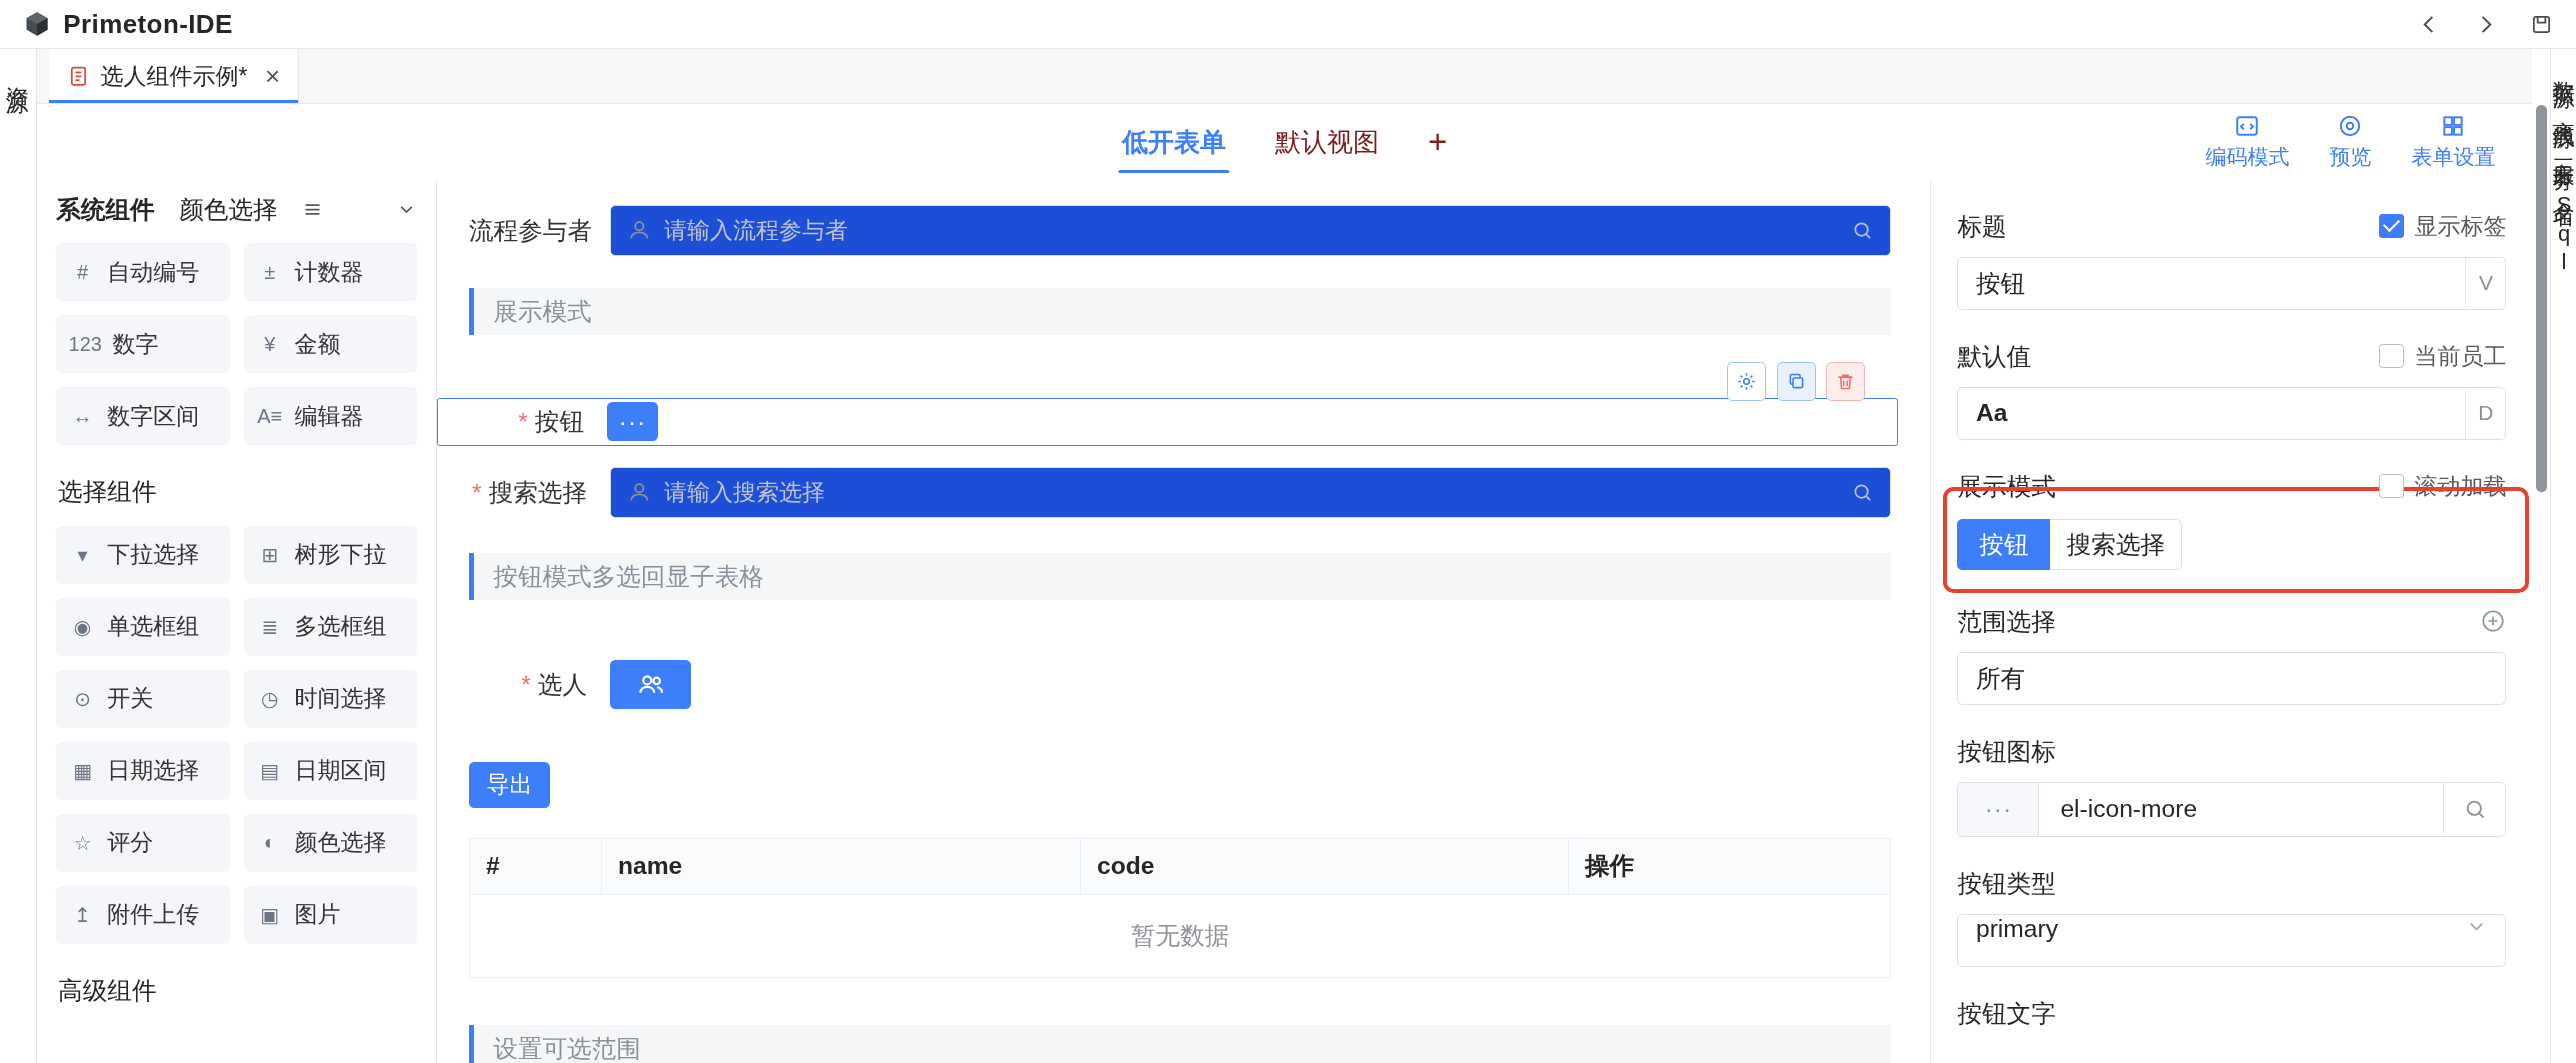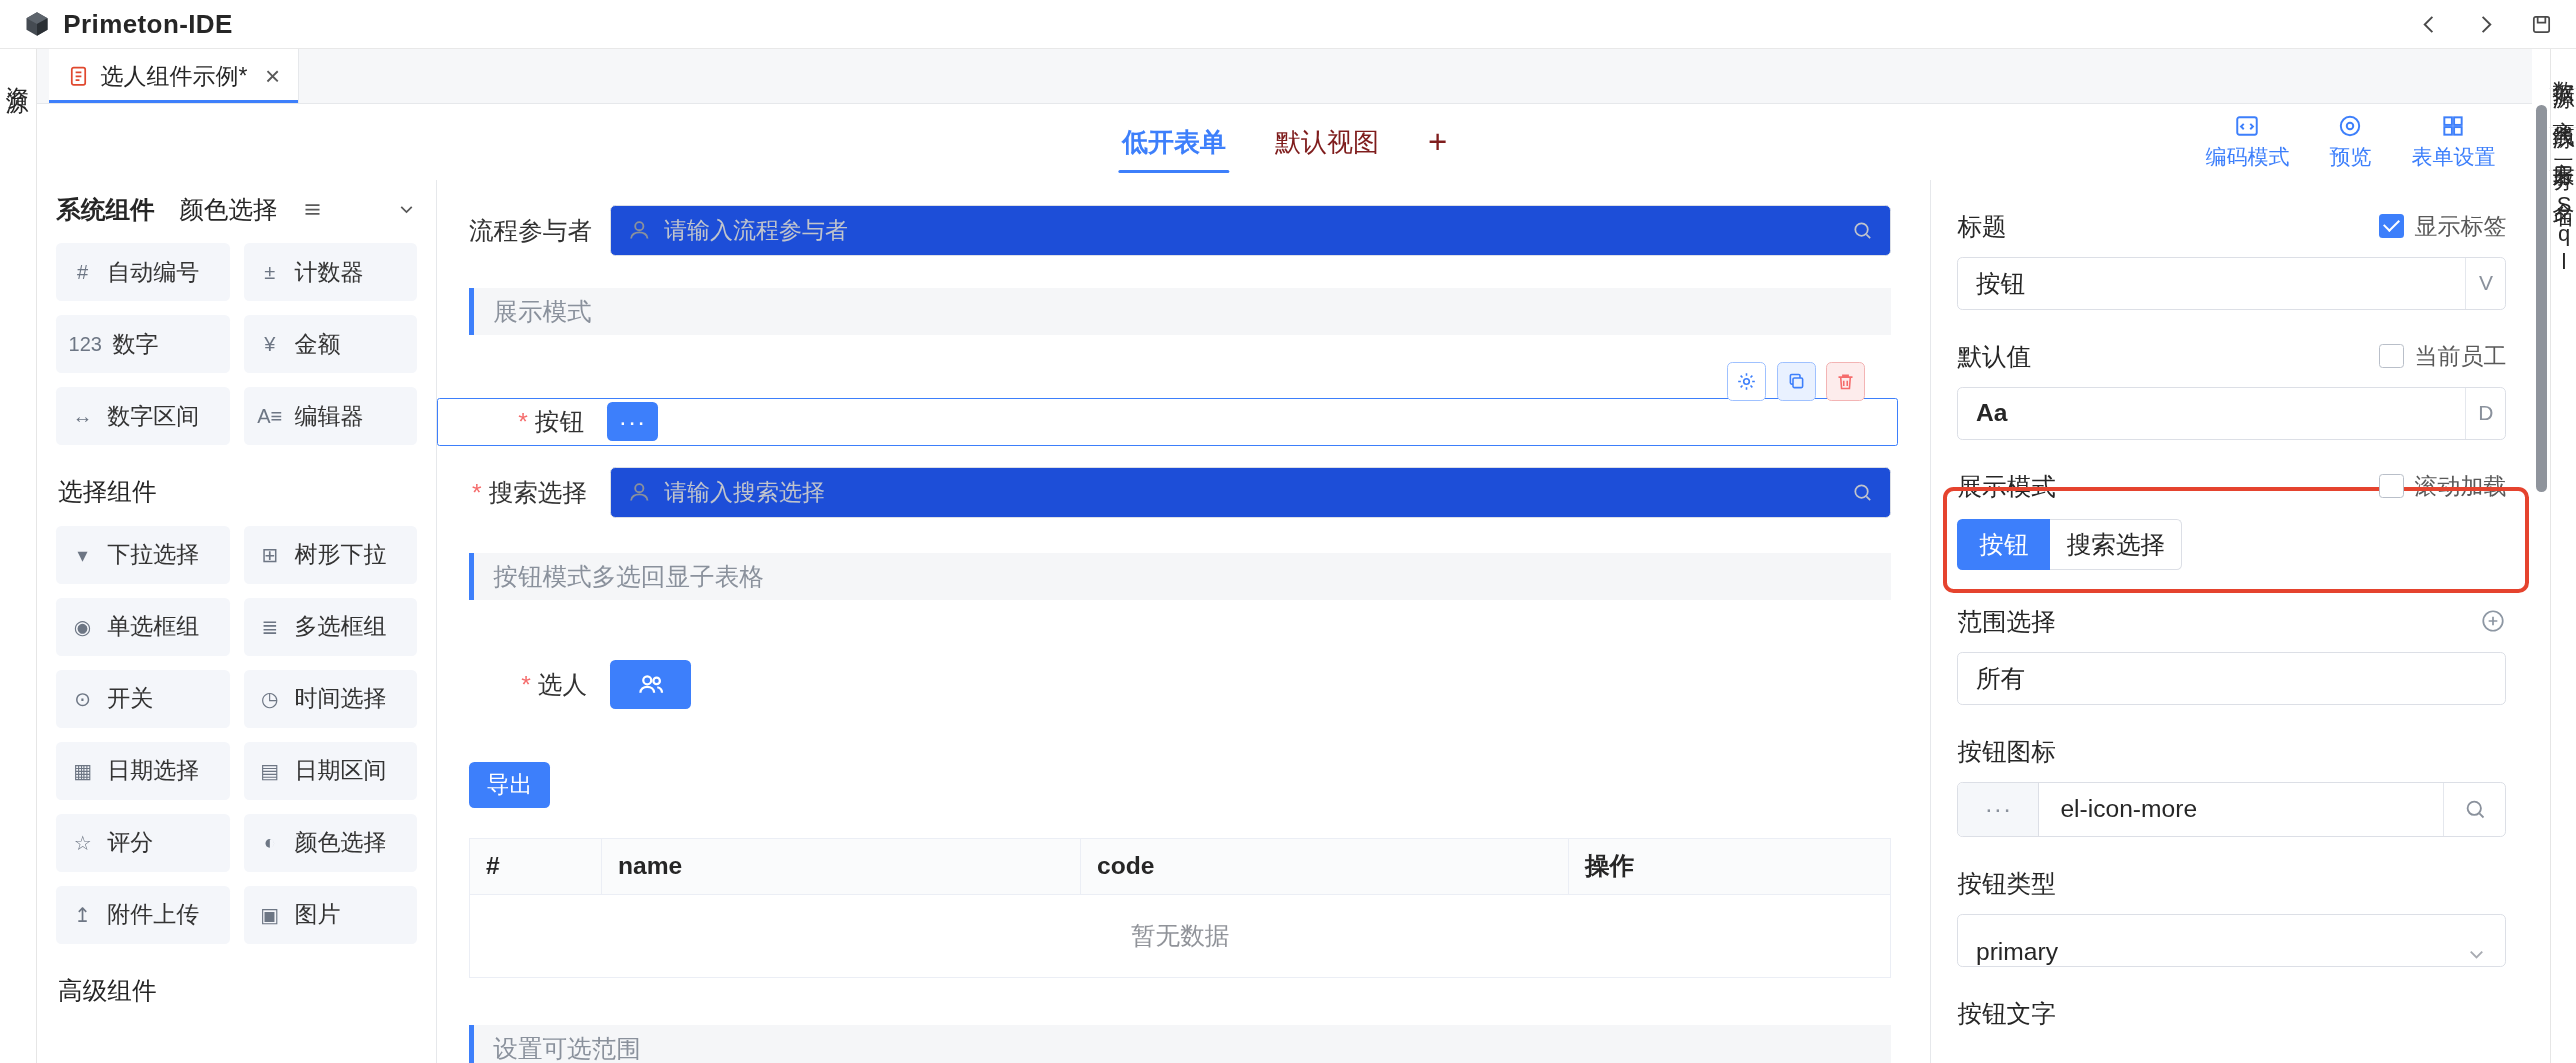--- a/index.html
+++ b/index.html
@@ -121,21 +121,21 @@
   .seg-btn.active{background:#3d7ffb;color:#fff;border-radius:5.3px 0 0 5.3px;width:93px;}
   .seg-btn.normal{background:#fff;border:0.9px solid #dcdfe6;border-left:none;border-radius:0 5.3px 5.3px 0;color:#262626;width:132px;}
   .range-row{margin-top:35px;}
   .range-icon{color:#8d97a3;}
   .range-icon svg{width:26px;height:26px;}
   .icon-input{margin-top:14px;height:55px;border:0.9px solid #dcdfe6;border-radius:5.3px;display:flex;align-items:stretch;overflow:hidden;background:#fff;}
   .icon-prefix{width:81px;background:#f5f7fa;border-right:0.9px solid #dcdfe6;display:flex;align-items:center;justify-content:center;color:#8a919c;font-size:24.6px;letter-spacing:0.9px;}
   .icon-val{flex:1;display:flex;align-items:center;padding:0 21px;font-size:24.6px;color:#262626;}
   .icon-search{width:62px;border-left:0.9px solid #e4e7ed;display:flex;align-items:center;justify-content:center;color:#8a919c;}
   .icon-search svg{width:24.6px;height:24.6px;}
-  .select{margin-top:14px;height:53px;border:0.9px solid #dcdfe6;border-radius:5.3px;display:flex;align-items:flex-end;padding:0 17.6px;cursor:pointer;background:#fff;}
+  .select{margin-top:14px;height:53px;border:0.9px solid #dcdfe6;border-radius:5.3px;display:flex;align-items:flex-start;padding:0 17.6px;cursor:pointer;background:#fff;}
   .select .val{flex:1;font-size:24.6px;color:#262626;}
   .select .chev{color:#a8abb2;}
   .select svg{width:23px;height:23px;}
 
   
   .scroll-gutter{width:17.6px;flex-shrink:0;position:relative;}
   .scroll-thumb{position:absolute;top:56px;left:3.5px;width:10.6px;height:387px;background:#8f949c;border-radius:5.3px;cursor:pointer;}
   .right-rail{width:26px;flex-shrink:0;border-left:0.9px solid #e6e6e6;display:flex;flex-direction:column;align-items:center;}
   .rr-tab{writing-mode:vertical-lr;text-orientation:upright;font-size:22px;color:#262626;padding:14px 0;letter-spacing:3.5px;border-bottom:0.9px solid #efefef;cursor:pointer;}
   .rr-tab:last-child{border-bottom:none;}

